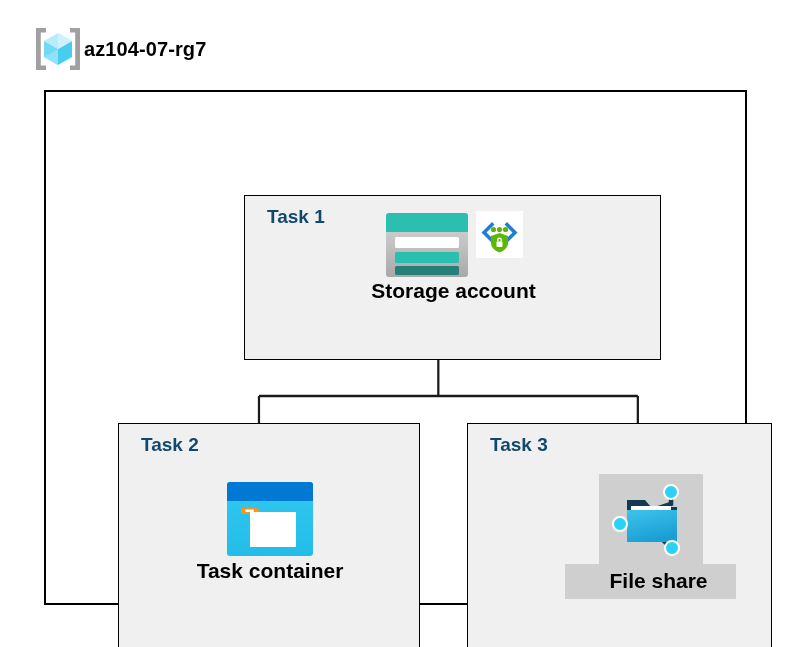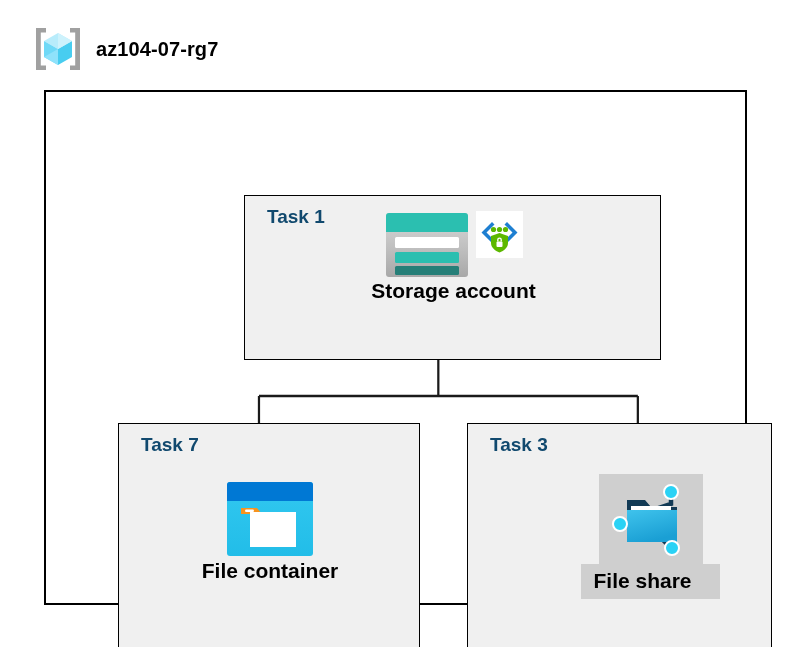--- a/index.html
+++ b/index.html
@@ -24,21 +24,21 @@
   }
 
   
   .rg-header {
     position: absolute;
     left: 32px;
     top: 24px;
     height: 50px;
     display: flex;
     align-items: center;
-    gap: 12px;
+    gap: 0;
   }
   .rg-icon {
     width: 52px;
     height: 50px;
     display: block;
   }
   .rg-title {
     font-size: 20px;
     font-weight: bold;
     color: #000000;
@@ -104,21 +104,21 @@
   .node-caption {
     font-size: 21px;
     font-weight: bold;
     color: #000000;
     white-space: nowrap;
     text-align: center;
     line-height: 1.15;
   }
   .node-caption.highlighted {
     background: #cfcfcf;
-    padding: 5px 28px 6px 12px;
+    padding: 5px 28px 6px 44px;
   }
   .icon-row {
     display: flex;
     align-items: flex-start;
     gap: 6px;
   }
   .icon-highlight {
     background: #cfcfcf;
     padding: 6px 10px 6px 10px;
   }
@@ -230,21 +230,21 @@
 
             <rect x="20.5" y="30.5" width="6" height="5.5" rx="1" fill="#ffffff"></rect>
             <path d="M21.8 30.5 L21.8 28.8 A1.7 1.7 0 0 1 25.2 28.8 L25.2 30.5" fill="none" stroke="#ffffff" stroke-width="1.4"></path>
           </svg>
         </div>
         <div class="node-caption">Storage account</div>
       </div>
     </div>
 
     <div class="task-box" id="task-2">
-      <div class="task-label">Task 7</div>
+      <div class="task-label">Task 2</div>
 
       <div class="node" id="node-blob-container">
         <div class="icon-row">
 
           <svg width="92" height="80" viewBox="0 0 92 80">
             <defs>
               <linearGradient id="blobBody" x1="0" y1="0" x2="0" y2="1">
                 <stop offset="0%" stop-color="#32c8f0"></stop>
                 <stop offset="100%" stop-color="#22bde8"></stop>
               </linearGradient>
@@ -252,21 +252,21 @@
             <rect x="3" y="3" width="86" height="74" rx="3" fill="url(#blobBody)"></rect>
             <rect x="3" y="3" width="86" height="19" rx="3" fill="#0078d4"></rect>
             <rect x="3" y="17" width="86" height="5" fill="#0078d4"></rect>
 
             <path d="M17 29 L33 29 L38 35 L17 35 Z" fill="#f7931e"></path>
             <rect x="21" y="30.5" width="9" height="2.6" rx="1.3" fill="#ffffff"></rect>
 
             <rect x="26" y="33" width="46" height="35" fill="#ffffff"></rect>
           </svg>
         </div>
-        <div class="node-caption">File container</div>
+        <div class="node-caption">Task container</div>
       </div>
     </div>
 
     <div class="task-box" id="task-3">
       <div class="task-label">Task 3</div>
 
       <div class="node" id="node-file-share">
         <div class="icon-row icon-highlight">
 
           <svg width="84" height="78" viewBox="0 0 84 78">

